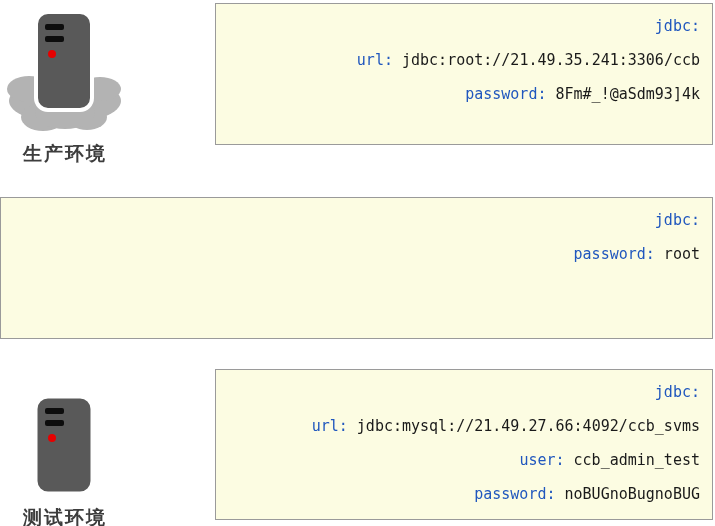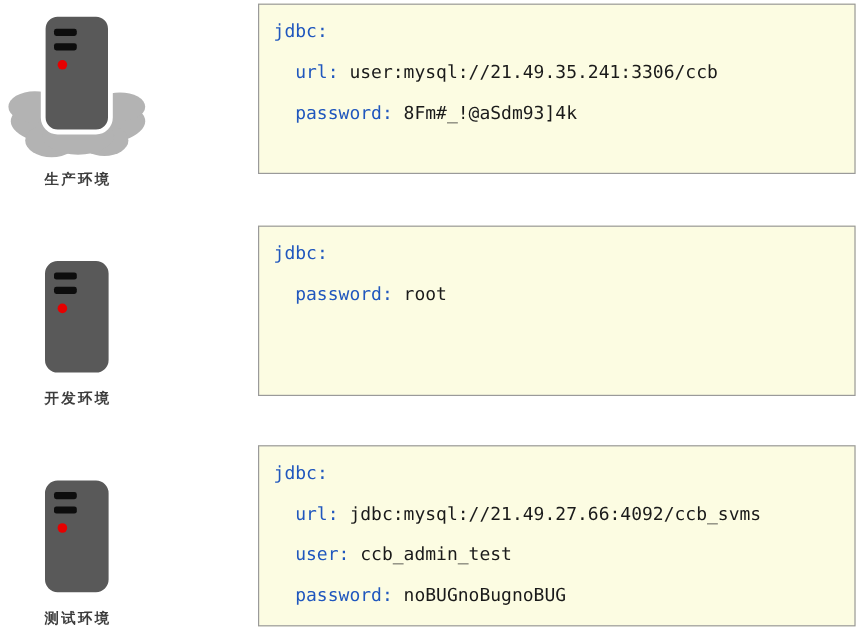--- a/index.html
+++ b/index.html
@@ -42,33 +42,34 @@
     margin-left: 0;
     margin-right: auto;
     display: flex;
     flex-direction: column;
     align-items: center;
   }
   .row-1 .env-inner { padding-top: 6px; }
   .row-2 .env-inner, .row-3 .env-inner { padding-top: 26px; }
   .env-label {
     font-weight: bold;
-    font-size: 12px;
+    font-size: 19px;
     color: var(--label-color);
     margin-top: 8px;
     letter-spacing: 2px;
     white-space: nowrap;
   }
   .row-1 .env-label { margin-top: 4px; }
   .config-box {
     flex: 1;
     background: var(--box-bg);
     border: 1px solid var(--box-border);
     padding: 5px 12px 8px 12px;
     min-height: 142px;
+    text-align: right;
   }
   .config-line {
     font-family: "DejaVu Sans Mono", "Liberation Mono", monospace;
     font-size: 15px;
     line-height: 34px;
     white-space: pre;
     color: var(--val-color);
   }
   .config-line.indent { padding-left: 18px; }
   .config-key { color: var(--key-color); }
@@ -97,39 +98,26 @@
             <rect x="42" y="15" width="19" height="6" rx="2" fill="#0d0d0d"></rect>
             <rect x="42" y="27" width="19" height="6" rx="2" fill="#0d0d0d"></rect>
             <circle cx="49" cy="45" r="4" fill="var(--led)"></circle>
           </g>
         </svg>
         <div class="env-label">生产环境</div>
       </div>
     </div>
     <div class="config-box">
       <div class="config-line"><span class="config-key">jdbc:</span><span class="config-val"></span></div>
-      <div class="config-line indent"><span class="config-key">url:</span><span class="config-val"> user:mysql://21.49.35.241:3306/ccb</span></div>
+      <div class="config-line indent"><span class="config-key">url:</span><span class="config-val"> jdbc:root://21.49.35.241:3306/ccb</span></div>
       <div class="config-line indent"><span class="config-key">password:</span><span class="config-val"> 8Fm#_!@aSdm93]4k</span></div>
     </div>
   </div>
 
   <div class="row row-2">
-    <div class="env">
-      <div class="env-inner">
-        <svg class="server-svg" width="124" height="102" viewBox="0 0 124 102">
-          <g>
-            <rect x="33" y="2" width="56" height="96" rx="12" fill="var(--tower)" stroke="#ffffff" stroke-width="3"></rect>
-            <rect x="42" y="13" width="19" height="6" rx="2" fill="#0d0d0d"></rect>
-            <rect x="42" y="25" width="19" height="6" rx="2" fill="#0d0d0d"></rect>
-            <circle cx="49" cy="43" r="4" fill="var(--led)"></circle>
-          </g>
-        </svg>
-        <div class="env-label">开发环境</div>
-      </div>
-    </div>
     <div class="config-box">
       <div class="config-line"><span class="config-key">jdbc:</span><span class="config-val"></span></div>
       <div class="config-line indent"><span class="config-key">password:</span><span class="config-val"> root</span></div>
     </div>
   </div>
 
   <div class="row row-3">
     <div class="env">
       <div class="env-inner">
         <svg class="server-svg" width="124" height="102" viewBox="0 0 124 102">

